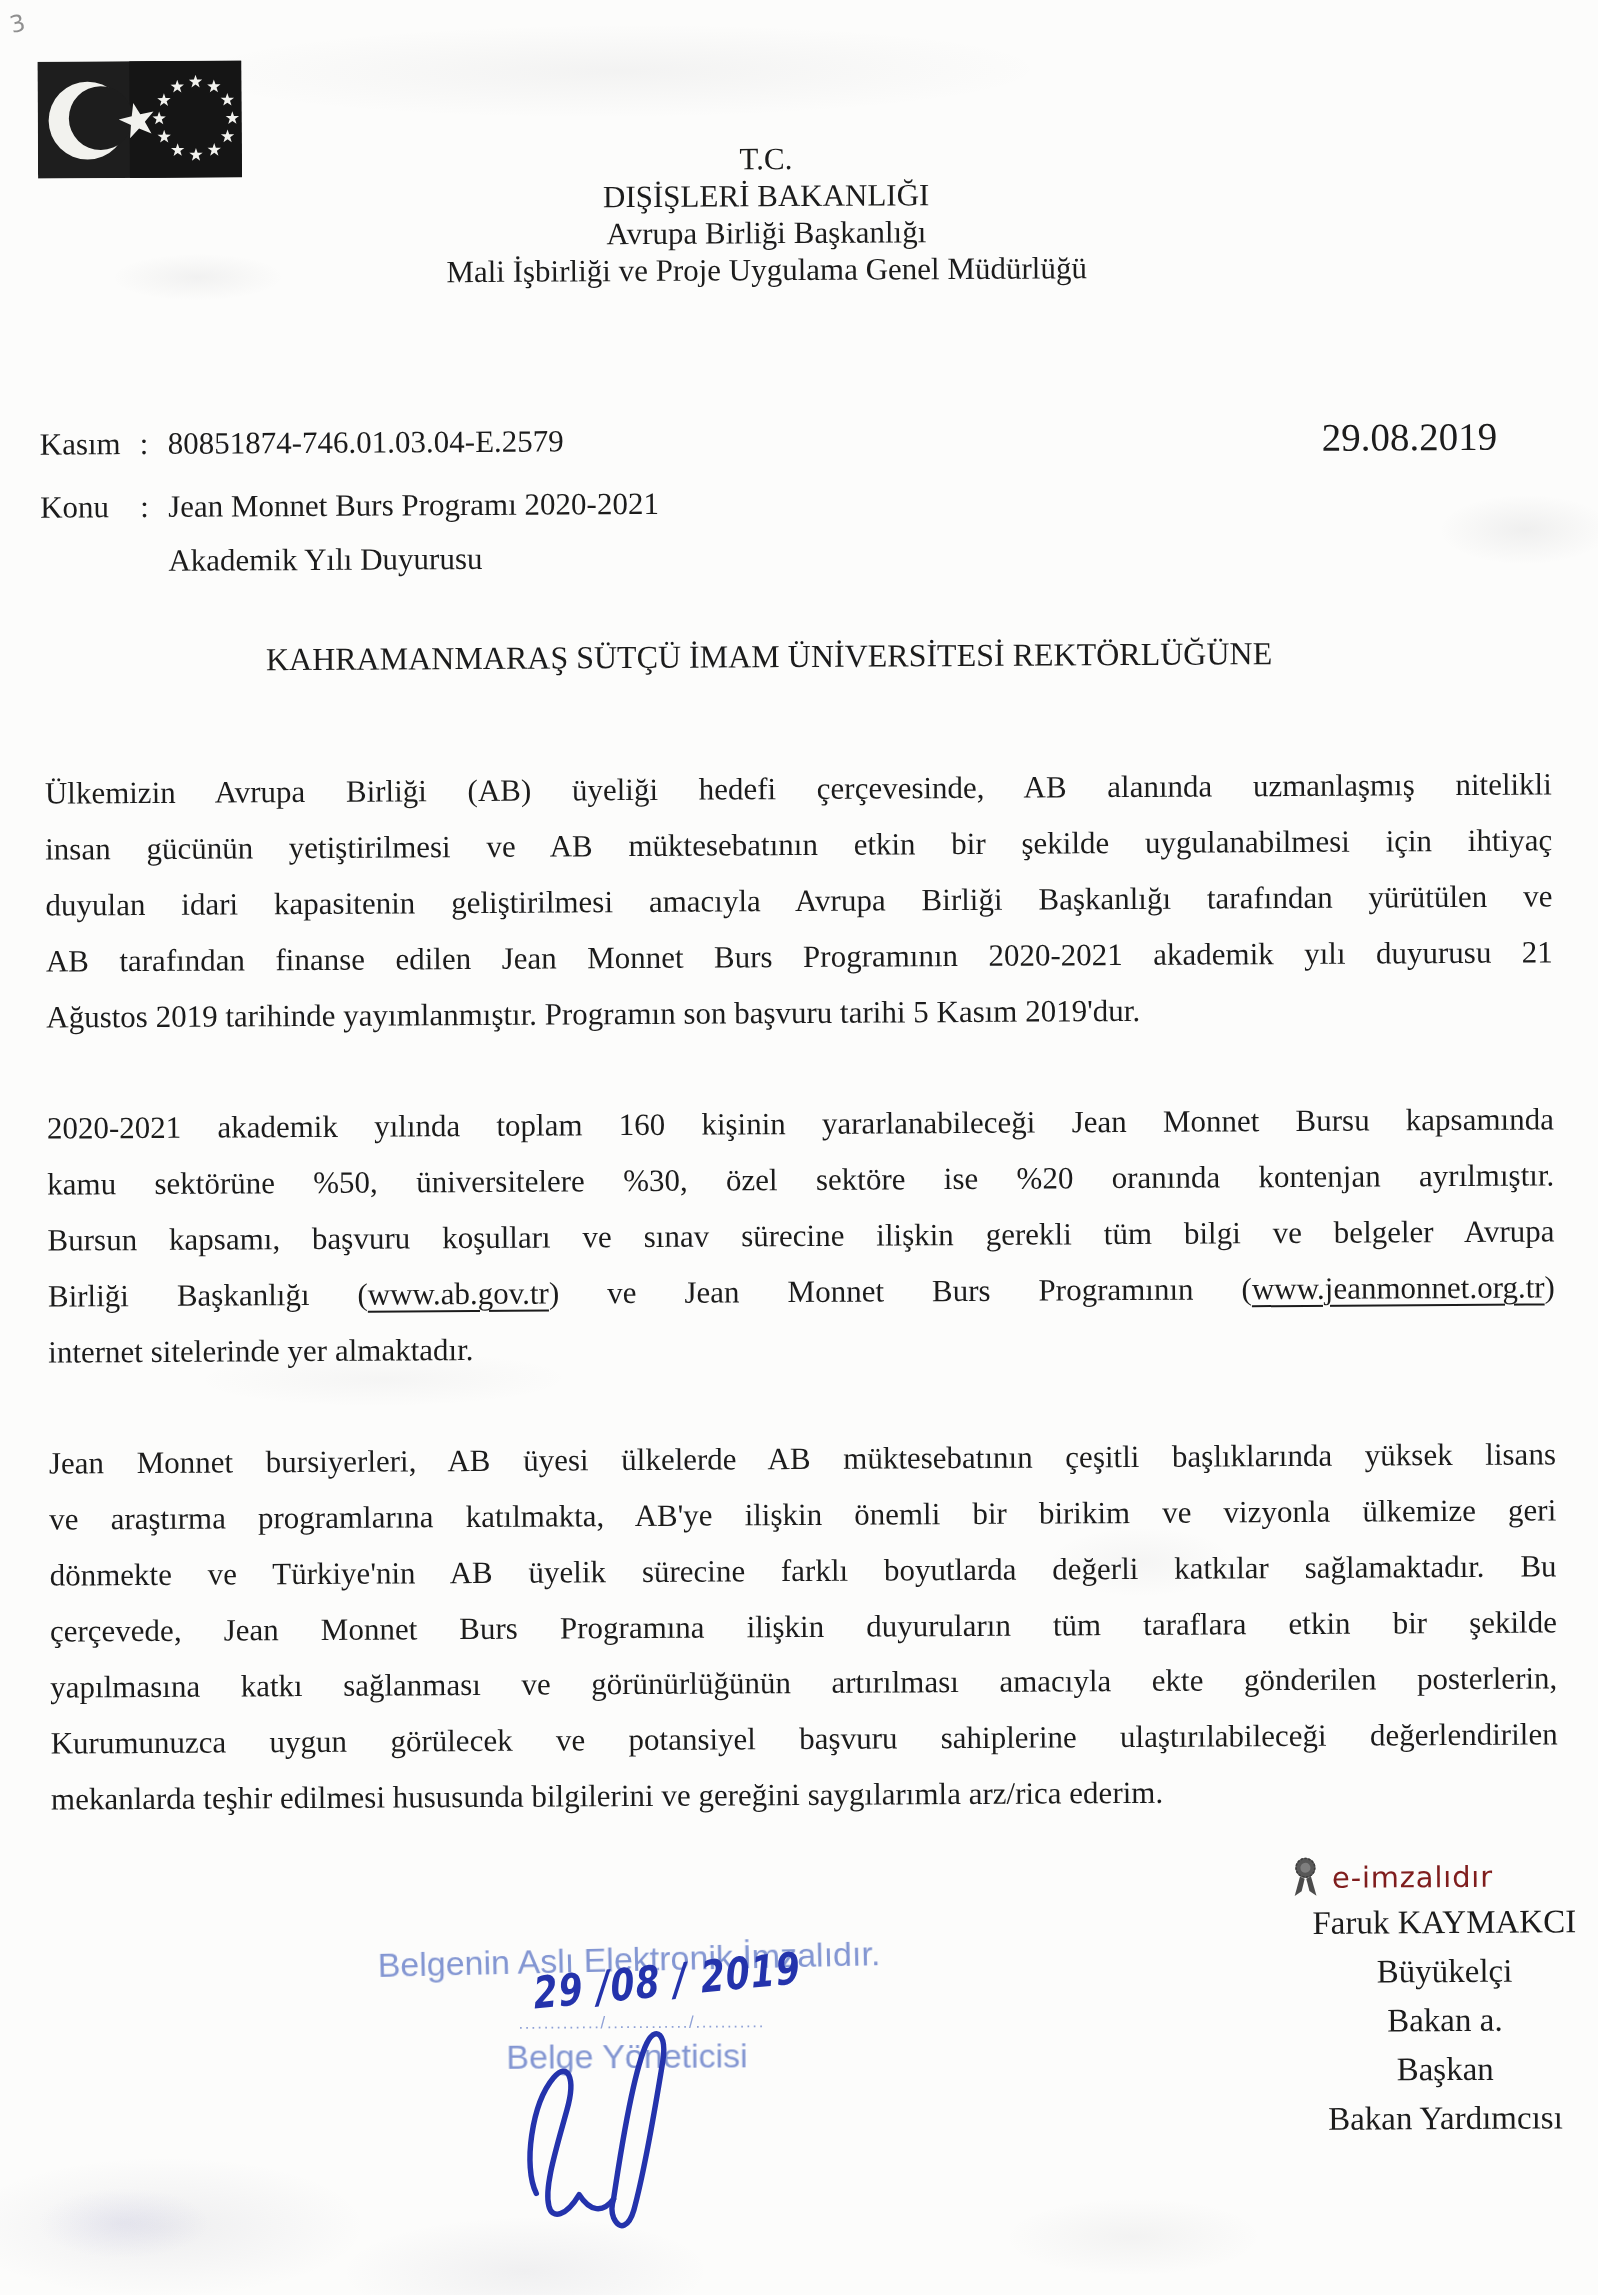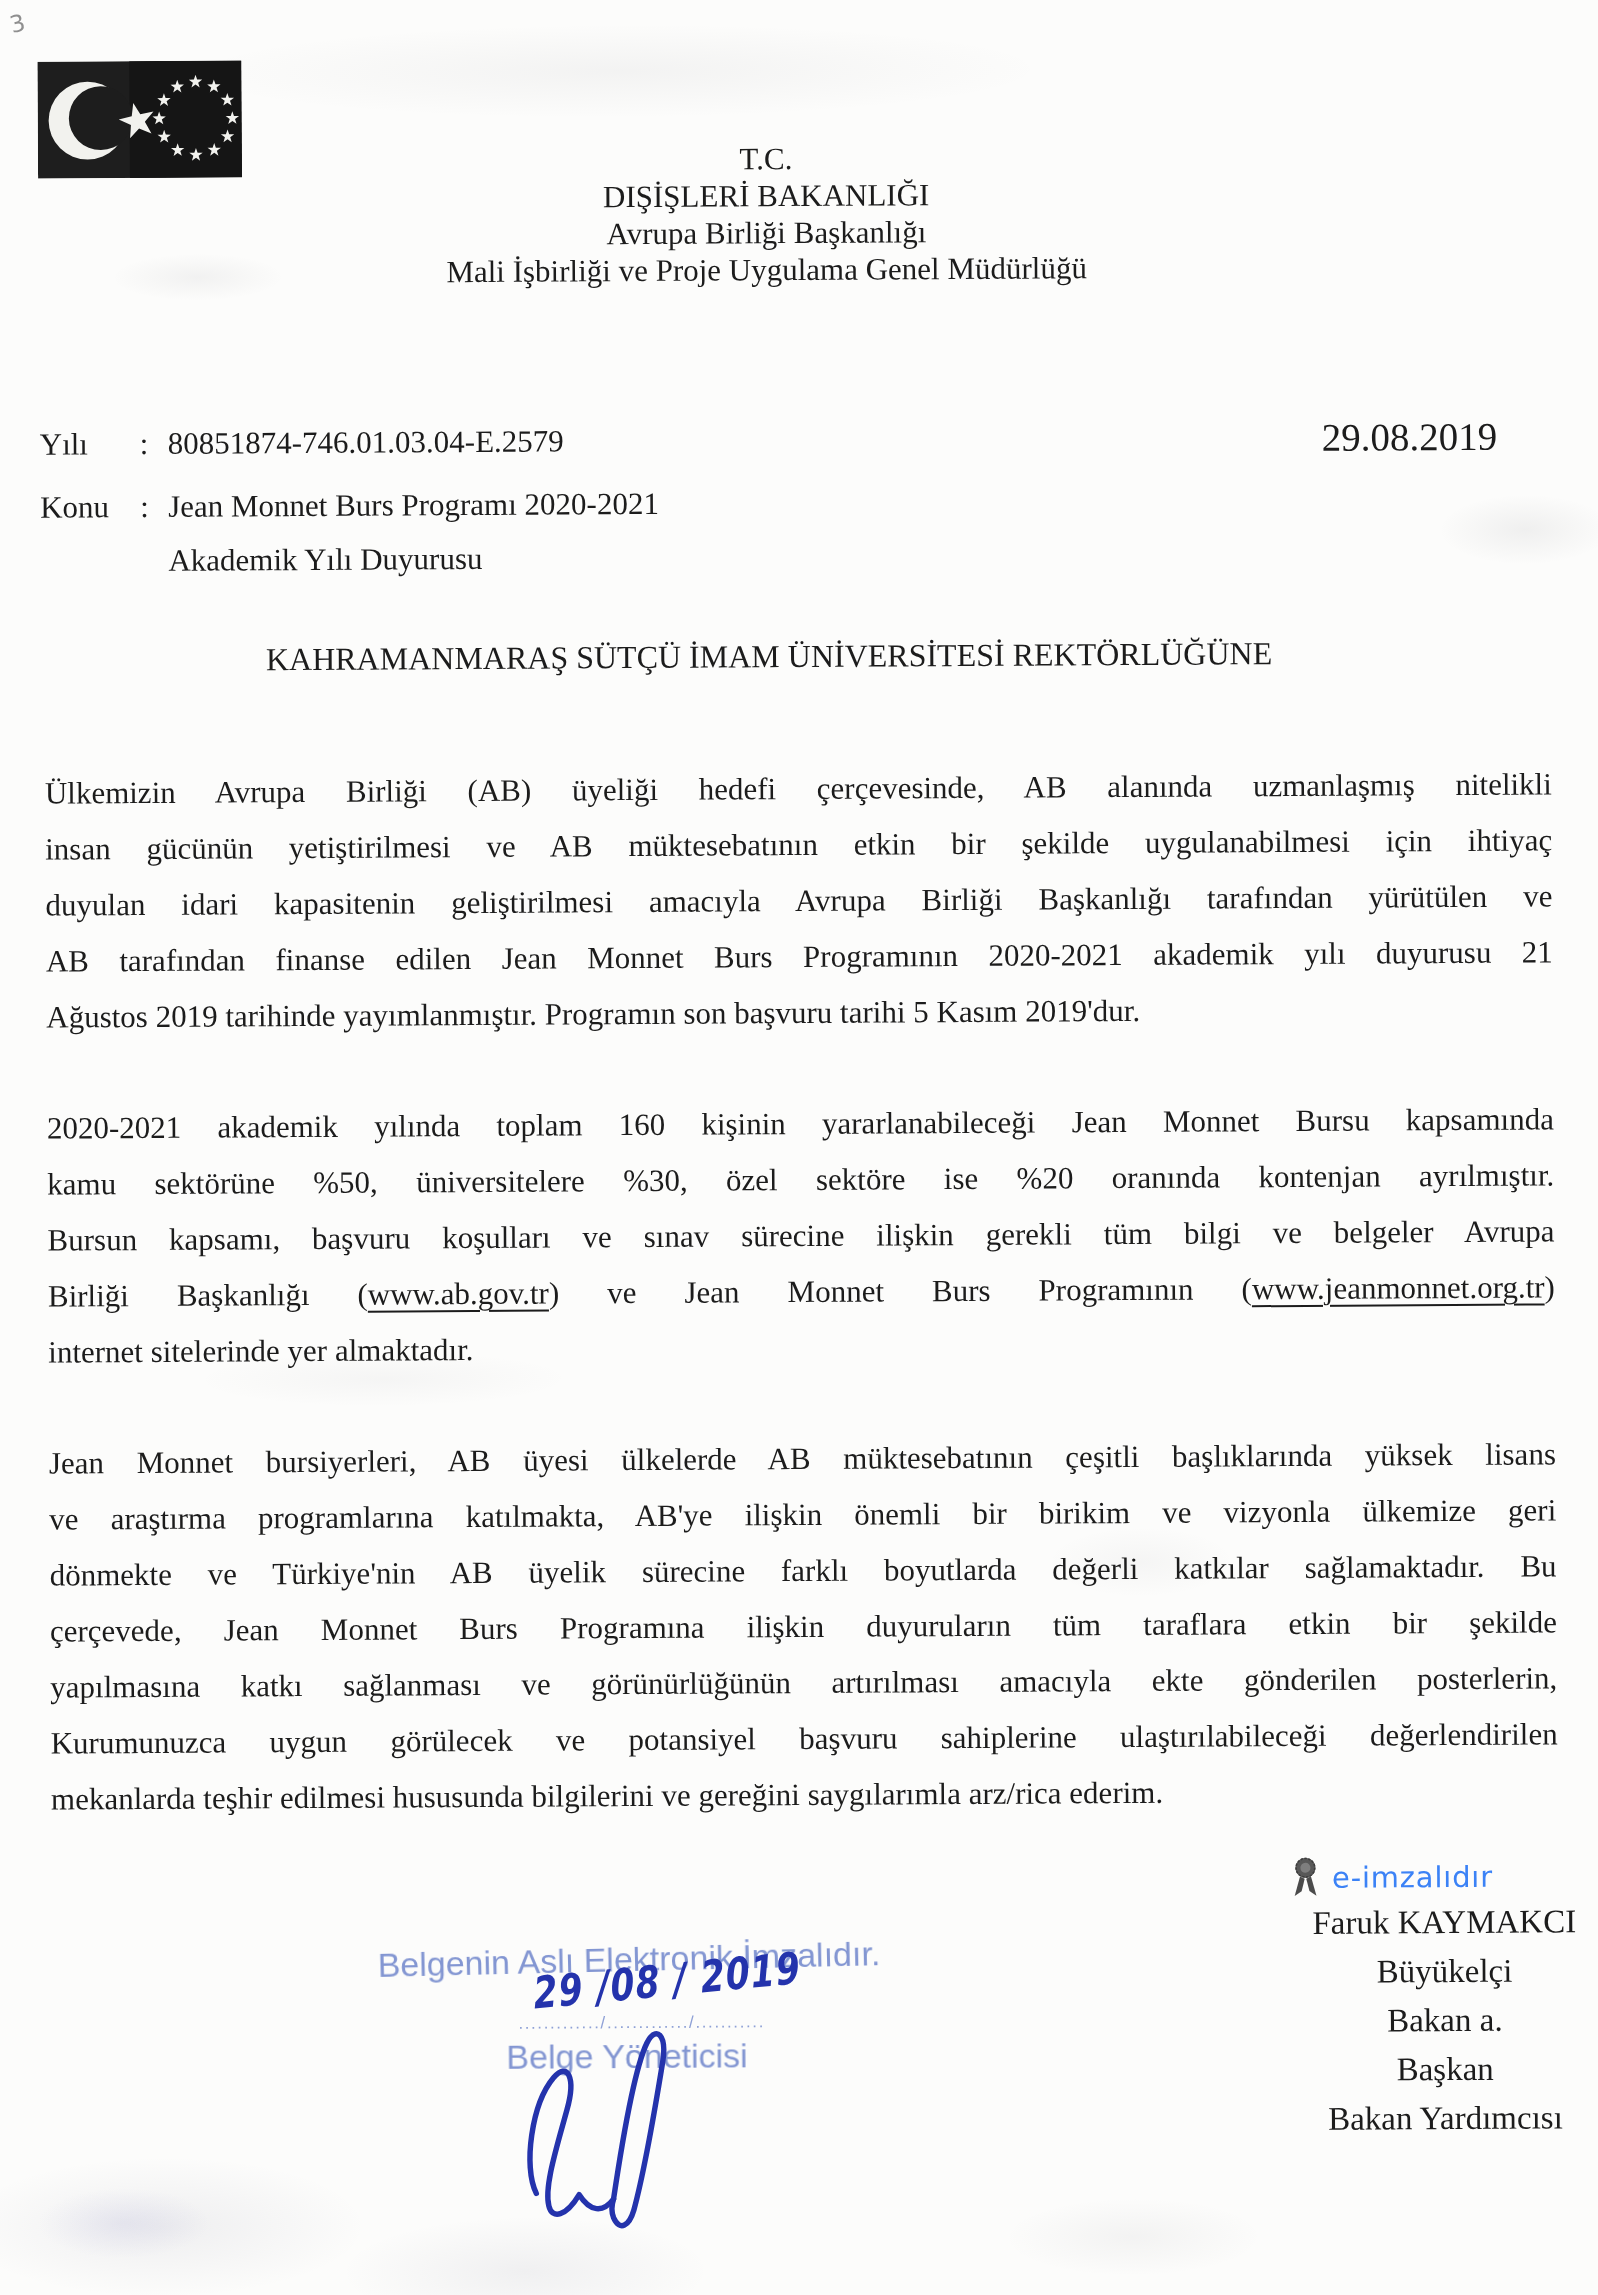--- a/index.html
+++ b/index.html
@@ -38,21 +38,21 @@
 
   
   .body-text{position:absolute;left:47px;top:761px;width:1507px;font-size:31px;line-height:56px;}
   .para{margin:0 0 55px 0;}
   .line{text-align:justify;text-align-last:justify;white-space:normal;}
   .line.last{text-align-last:left;}
   .url{text-decoration:underline;text-decoration-thickness:1.6px;text-underline-offset:5.5px;}
 
   
   .esign-row{position:absolute;left:1287px;top:1859px;display:flex;align-items:center;gap:12.5px;}
-  .esign-label{font-family:"DejaVu Sans",sans-serif;font-size:29px;color:#3b82f6;letter-spacing:0.8px;}
+  .esign-label{font-family:"DejaVu Sans",sans-serif;font-size:29px;color:#7f1d1d;letter-spacing:0.8px;}
   .sig-block{position:absolute;left:1217px;top:1902px;width:445px;text-align:center;
     font-size:33px;line-height:49px;}
 
   
   .stamp-line1{position:absolute;left:0;top:1939px;width:1248px;text-align:center;
     font-family:"Liberation Sans",sans-serif;font-size:34px;color:#8396d2;
     filter:blur(0.5px);transform:rotate(-1deg);}
   .hand-date{position:absolute;left:527px;top:1966px;
     font-family:"DejaVu Sans",sans-serif;font-style:italic;font-weight:bold;font-size:44px;
     color:#2433ac;transform:scaleX(0.78) rotate(-4deg);transform-origin:left top;letter-spacing:1.6px;}
@@ -105,21 +105,21 @@
     </div>
 
     <div class="header-block">
       <div>T.C.</div>
       <div>DIŞİŞLERİ BAKANLIĞI</div>
       <div>Avrupa Birliği Başkanlığı</div>
       <div>Mali İşbirliği ve Proje Uygulama Genel Müdürlüğü</div>
     </div>
 
     <div class="meta-row row-sayi">
-      <span class="mlabel">Yılı</span><span class="mcolon">:</span><span>80851874-746.01.03.04-E.2579</span>
+      <span class="mlabel">Kasım</span><span class="mcolon">:</span><span>80851874-746.01.03.04-E.2579</span>
     </div>
     <div class="doc-date">29.08.2019</div>
     <div class="meta-row row-konu">
       <span class="mlabel">Konu</span><span class="mcolon">:</span><span>Jean Monnet Burs Programı 2020-2021</span>
     </div>
     <div class="meta-row row-konu2">Akademik Yılı Duyurusu</div>
 
     <div class="addressee">KAHRAMANMARAŞ SÜTÇÜ İMAM ÜNİVERSİTESİ REKTÖRLÜĞÜNE</div>
 
     <div class="body-text">

